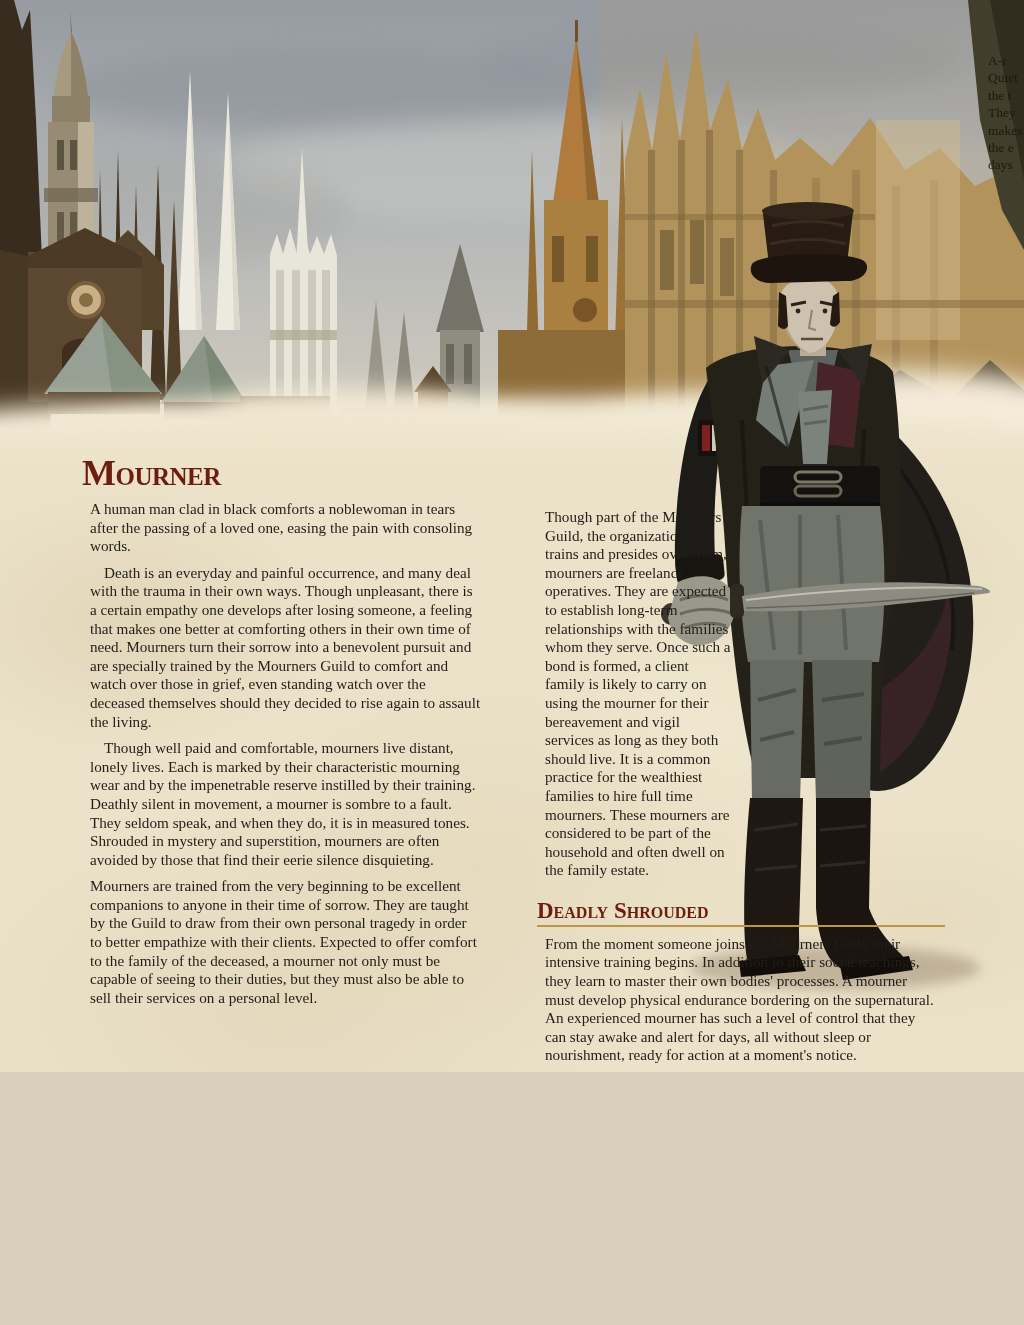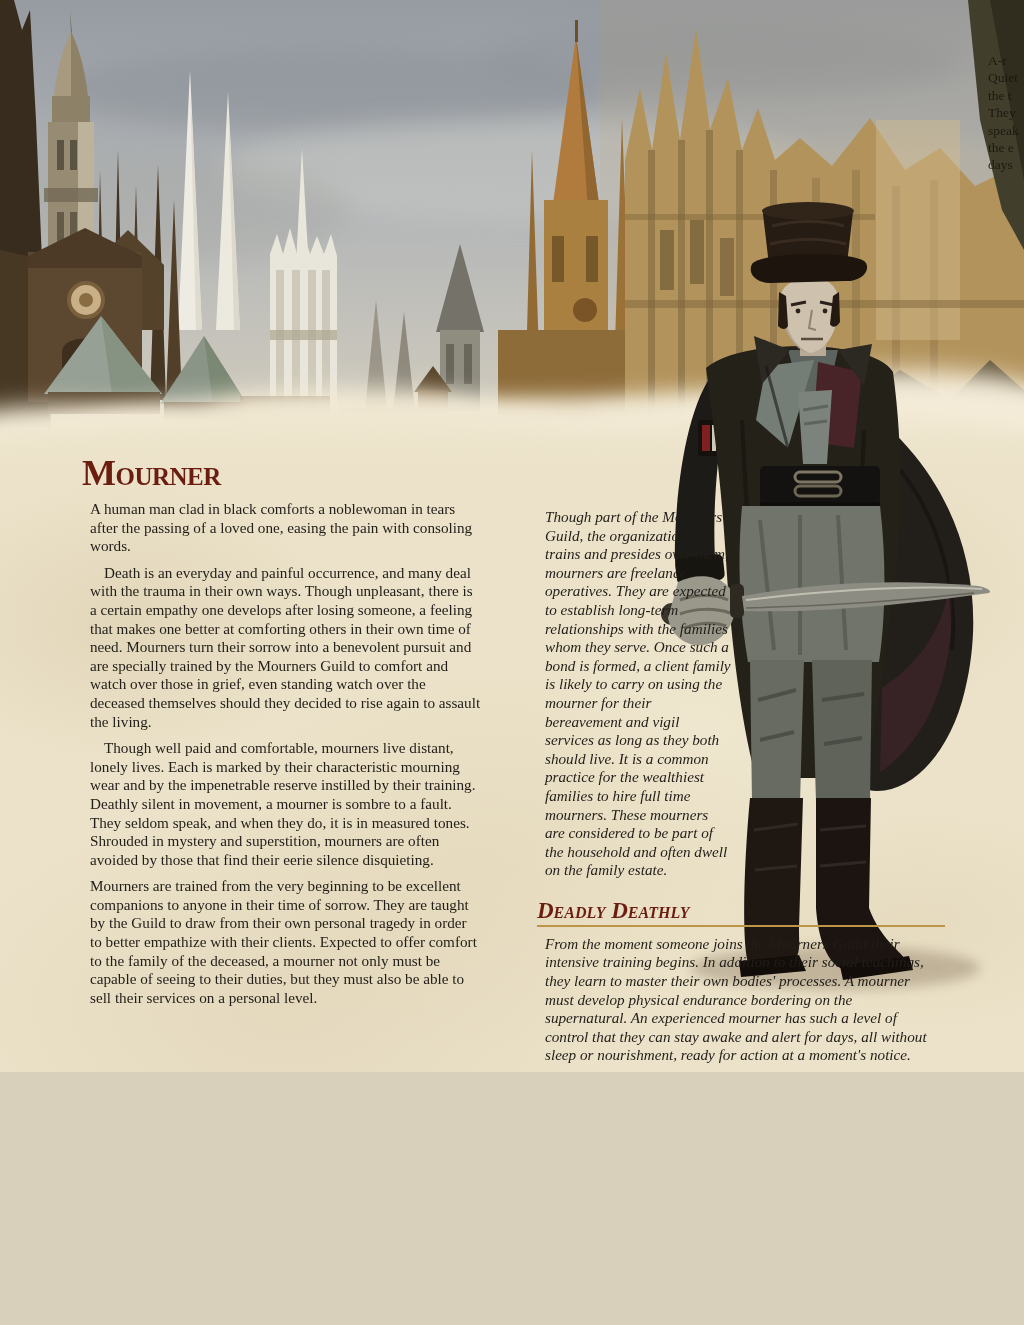--- a/index.html
+++ b/index.html
@@ -28,21 +28,21 @@
   .col{position:absolute;top:455px;width:408px;color:#211d18;}
   .col-left{left:82px;}
   .col-right{left:537px;}
   .col p{margin:8px;font-size:15.2px;line-height:18.6px;}
   p.indent{text-indent:14px;}
   .page-title{
     margin:0;font-variant:small-caps;font-weight:bold;color:#6b1d10;
     font-size:36px;line-height:37px;letter-spacing:-.5px;
   }
   .col-left .page-title + p{margin-top:8px;}
-  .col-right{padding-top:45px;box-sizing:border-box;font-style:italic;}
+  .col-right{padding-top:45px;box-sizing:border-box;}
   .narrow{width:186px;}
   h2.section{
     margin:19px 0 0 0;font-variant:small-caps;font-weight:bold;color:#6b1d10;
     font-size:23px;line-height:24px;letter-spacing:0;
     border-bottom:2px solid #bd9549;padding-bottom:2px;
   }
   h2.section + p{margin-top:8px;}
   
   .footer-ornament{position:absolute;left:0;top:1250px;width:1024px;height:75px;}
   .page-number{
@@ -278,37 +278,37 @@
       <ellipse cx="808" cy="211" rx="46" ry="9" fill="#31251a"></ellipse>
       <path d="M772,226 C796,220 824,220 844,226 M770,244 C796,238 824,238 846,244" stroke="#46362a" stroke-width="3" fill="none" opacity=".6"></path>
       <path d="M752,264 C760,252 858,250 866,263 C871,273 858,282 845,281 L770,283 C757,283 747,274 752,264 Z" fill="#1d140d"></path>
     </svg>
 
     <div class="edge-text">
       <span>A-r</span>
       <span>Quiet</span>
       <span>the t</span>
       <span>They</span>
-      <span>speak</span>
+      <span>makes</span>
       <span>the e</span>
       <span>days</span>
     </div>
   </div>
 
   <div class="col col-left">
     <h1 class="page-title">Mourner</h1>
     <p>A human man clad in black comforts a noblewoman in tears after the passing of a loved one, easing the pain with consoling words.</p>
     <p class="indent">Death is an everyday and painful occurrence, and many deal with the trauma in their own ways. Though unpleasant, there is a certain empathy one develops after losing someone, a feeling that makes one better at comforting others in their own time of need. Mourners turn their sorrow into a benevolent pursuit and are specially trained by the Mourners Guild to comfort and watch over those in grief, even standing watch over the deceased themselves should they decided to rise again to assault the living.</p>
     <p class="indent">Though well paid and comfortable, mourners live distant, lonely lives. Each is marked by their characteristic mourning wear and by the impenetrable reserve instilled by their training. Deathly silent in movement, a mourner is sombre to a fault. They seldom speak, and when they do, it is in measured tones. Shrouded in mystery and superstition, mourners are often avoided by those that find their eerie silence disquieting.</p>
     <p>Mourners are trained from the very beginning to be excellent companions to anyone in their time of sorrow. They are taught by the Guild to draw from their own personal tragedy in order to better empathize with their clients. Expected to offer comfort to the family of the deceased, a mourner not only must be capable of seeing to their duties, but they must also be able to sell their services on a personal level.</p>
   </div>
 
   <div class="col col-right">
     <p class="narrow">Though part of the Mourners Guild, the organization that trains and presides over them, mourners are freelance operatives. They are expected to establish long-term relationships with the families whom they serve. Once such a bond is formed, a client family is likely to carry on using the mourner for their bereavement and vigil services as long as they both should live. It is a common practice for the wealthiest families to hire full time mourners. These mourners are considered to be part of the household and often dwell on the family estate.</p>
-    <h2 class="section">Deadly Deathly</h2>
+    <h2 class="section">Deadly Shrouded</h2>
     <p>From the moment someone joins the Mourners Guild their intensive training begins. In addition to their social teachings, they learn to master their own bodies' processes. A mourner must develop physical endurance bordering on the supernatural. An experienced mourner has such a level of control that they can stay awake and alert for days, all without sleep or nourishment, ready for action at a moment's notice.</p>
   </div>
 
   <svg class="footer-ornament" width="1024" height="75" viewBox="0 0 1024 75">
 
     <path d="M0,8 C22,18 40,30 58,35" stroke="#c69e55" stroke-width="2" fill="none"></path>
     <path d="M0,54 C22,48 40,42 58,39" stroke="#c69e55" stroke-width="2" fill="none"></path>
     <path d="M58,37 C44,44 32,50 20,50 C30,56 46,48 60,40" stroke="#c69e55" stroke-width="1.6" fill="none"></path>
 
     <path d="M56,35 H932" stroke="#c69e55" stroke-width="2" fill="none"></path>

